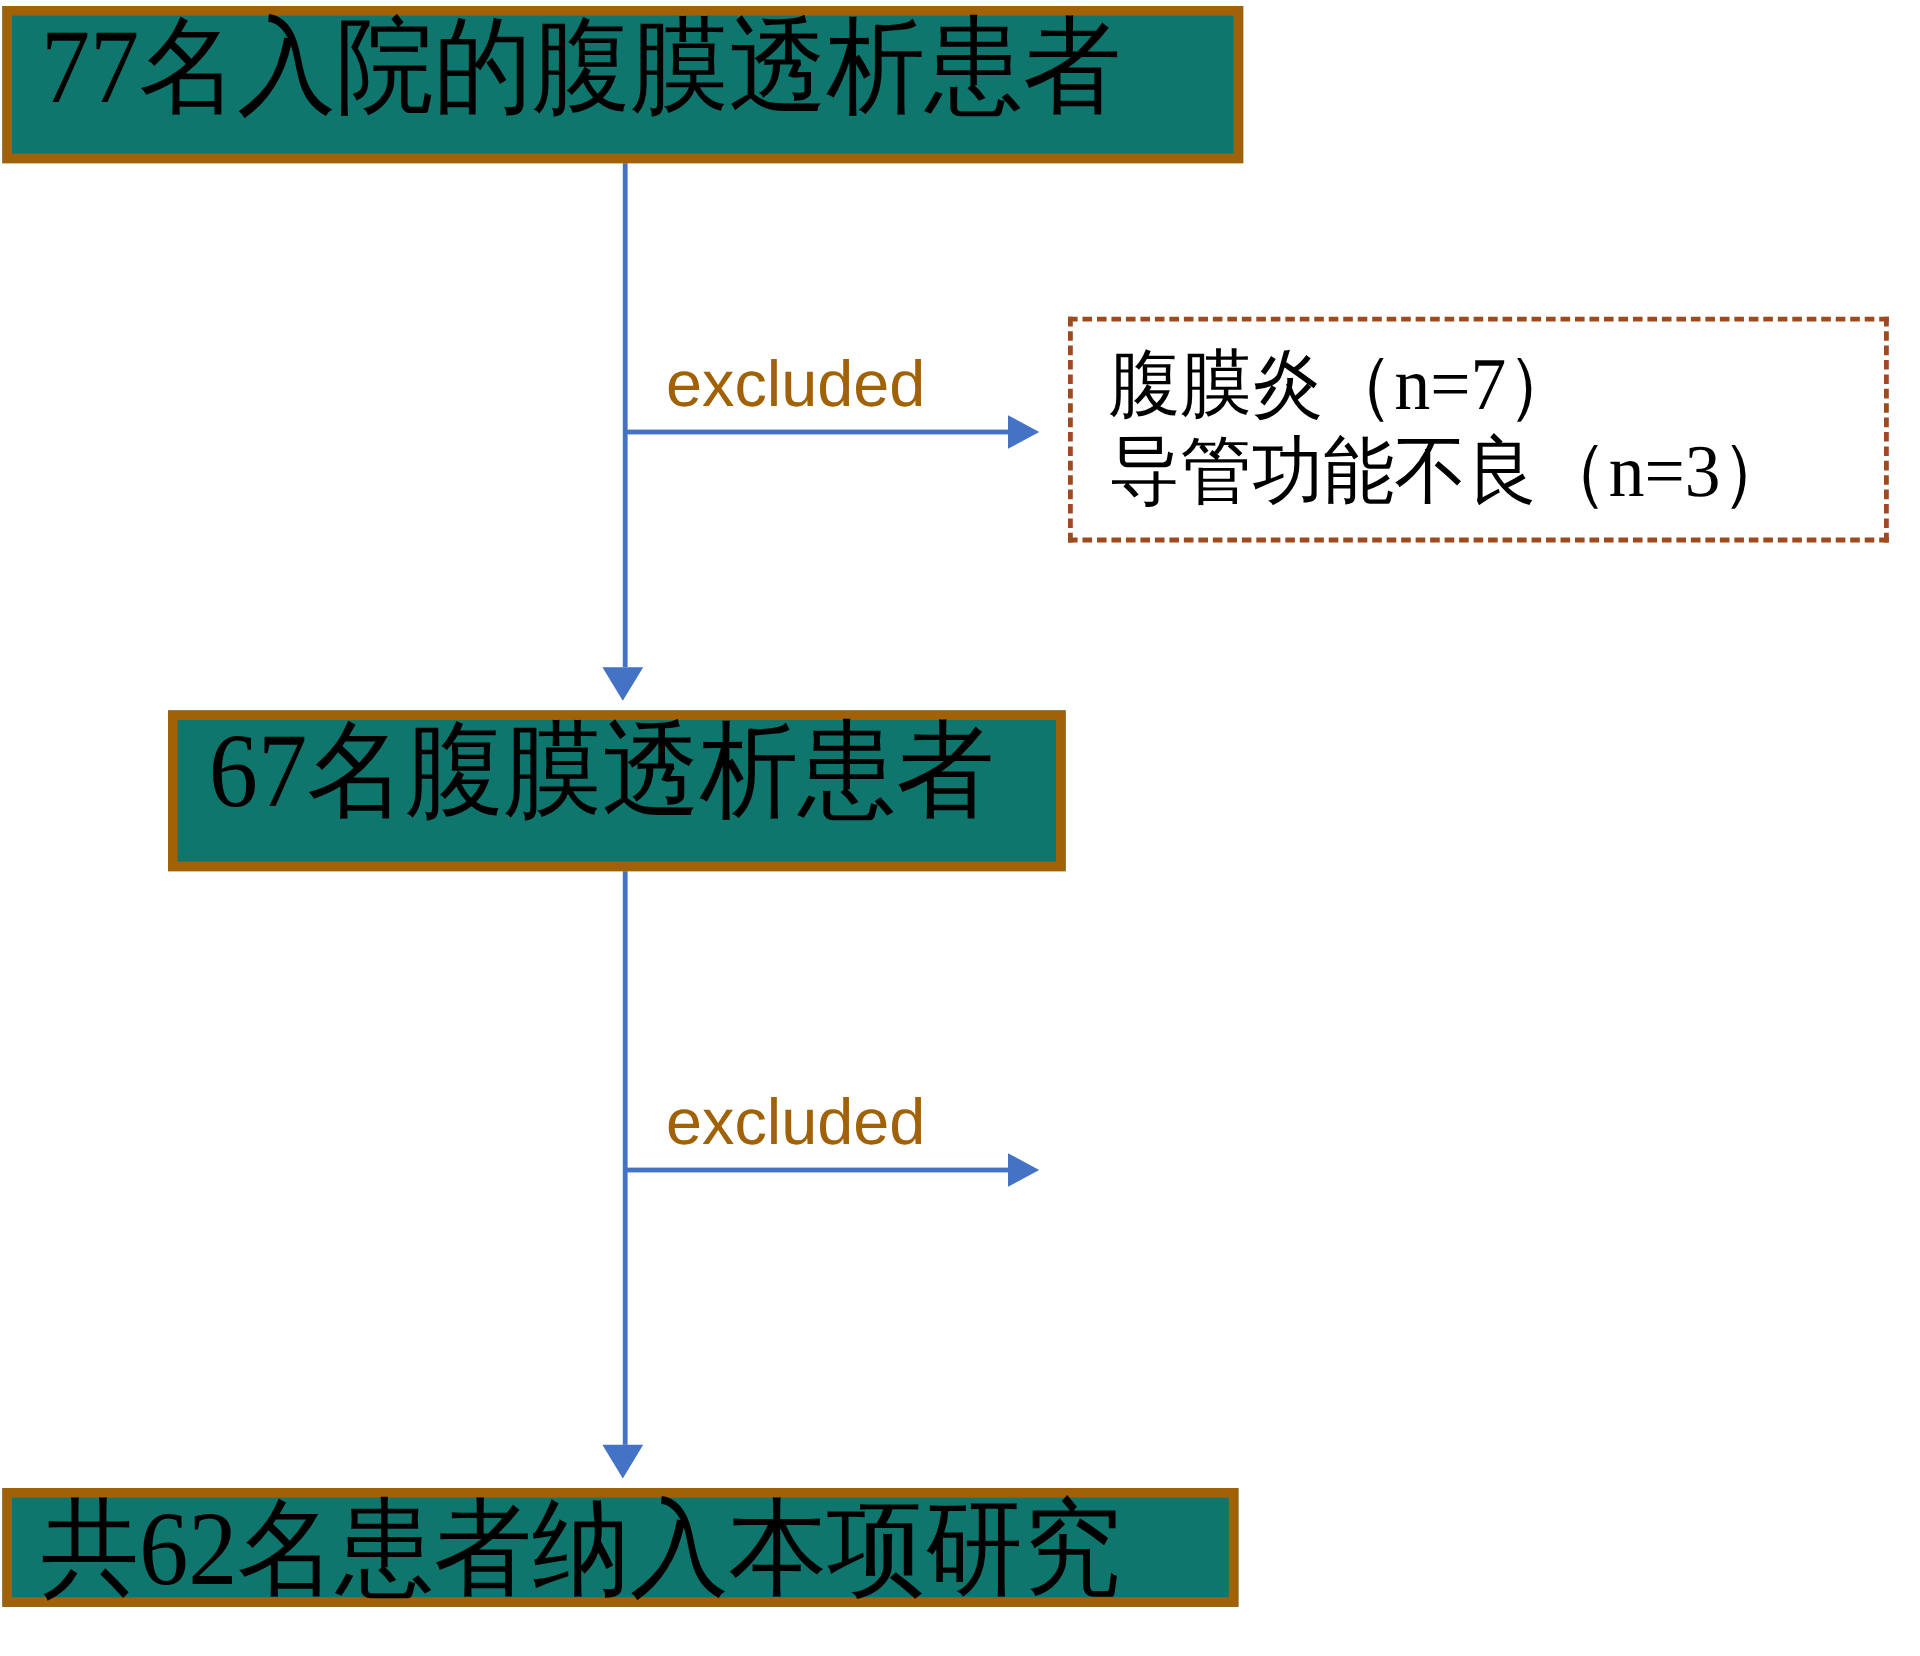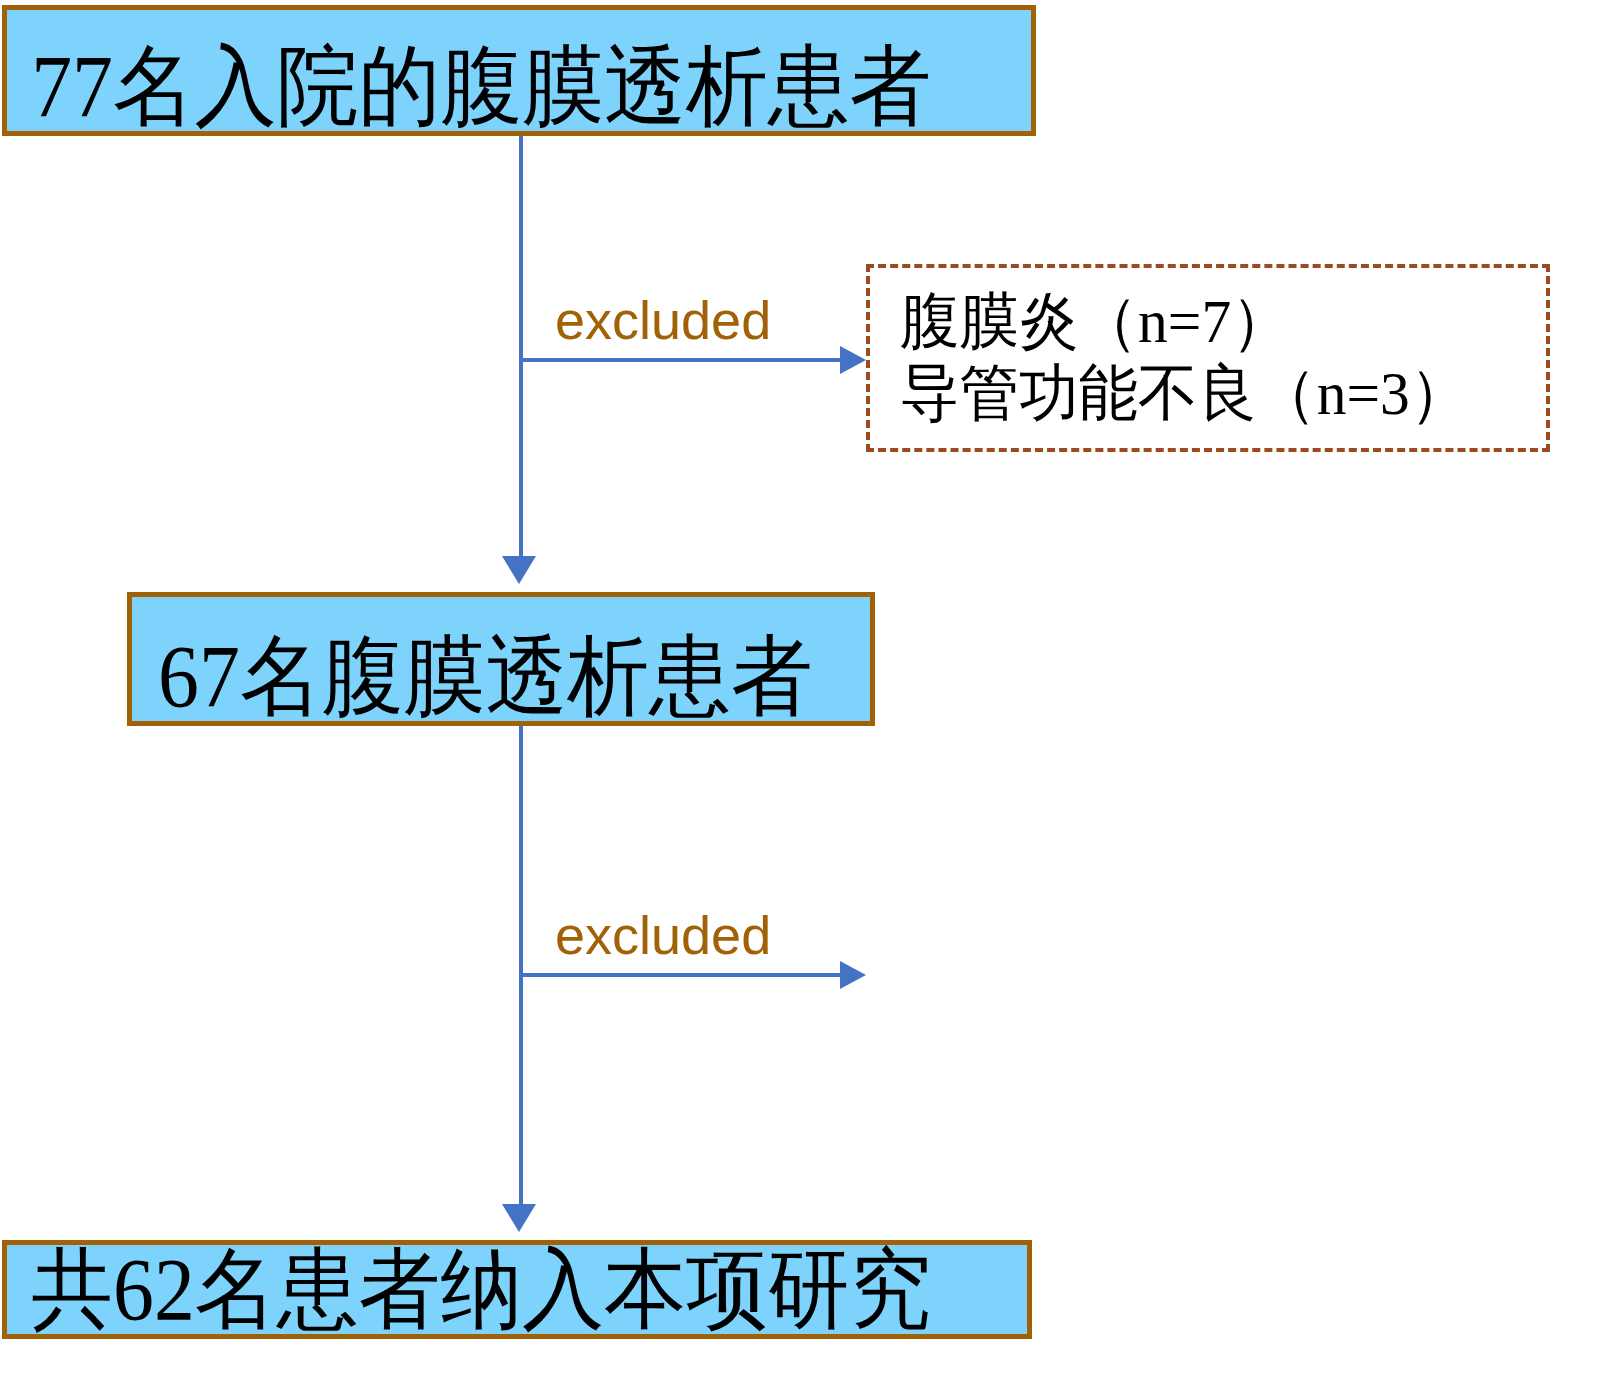--- a/index.html
+++ b/index.html
@@ -13,43 +13,43 @@
     height: 1380px;
     background: #ffffff;
     overflow: hidden;
     font-family: "Liberation Serif", "DejaVu Serif", serif;
   }
 
   
   .node-box {
     position: absolute;
     box-sizing: border-box;
-    border: 5px solid #a16207;
-    background: #7dd3fc;
+    border: 8px solid #a16207;
+    background: #0f766e;
     display: flex;
-    align-items: flex-end;
+    align-items: flex-start;
     justify-content: flex-start;
   }
   .node-box .node-text {
     font-family: "Liberation Serif", "DejaVu Serif", serif;
     color: #000000;
     white-space: nowrap;
     font-weight: 500;
     transform: scaleX(0.93);
     transform-origin: left center;
     letter-spacing: 0px;
   }
 
   #box-admitted {
     left: 2px;  top: 5px;  width: 1034px; height: 131px;
   }
   #box-admitted .node-text { font-size: 88px; padding-left: 26px; line-height: 1; }
 
   #box-remaining {
-    left: 127px; top: 592px; width: 748px; height: 134px;
+    left: 140px; top: 592px; width: 748px; height: 134px;
   }
   #box-remaining .node-text { font-size: 88px; padding-left: 28px; line-height: 1; }
 
   #box-final {
     left: 2px;  top: 1240px; width: 1030px; height: 99px;
   }
   #box-final .node-text { font-size: 88px; padding-left: 26px; line-height: 1; }
 
   
   .excl-box {
@@ -65,21 +65,21 @@
   .excl-box .excl-line {
     font-family: "Liberation Serif", "DejaVu Serif", serif;
     font-size: 62px;
     color: #000000;
     white-space: nowrap;
     line-height: 1.16;
     transform: scaleX(0.96);
     transform-origin: left center;
   }
 
-  #excl-box-1 { left: 866px; top: 264px; width: 684px; height: 188px; }
+  #excl-box-1 { left: 890px; top: 264px; width: 684px; height: 188px; }
   #excl-box-2 { left: 866px; top: 880px; width: 726px; height: 194px; }
 
   
   .vline {
     position: absolute;
     width: 4px;
     background: #4472C4;
   }
   .hline {
     position: absolute;

